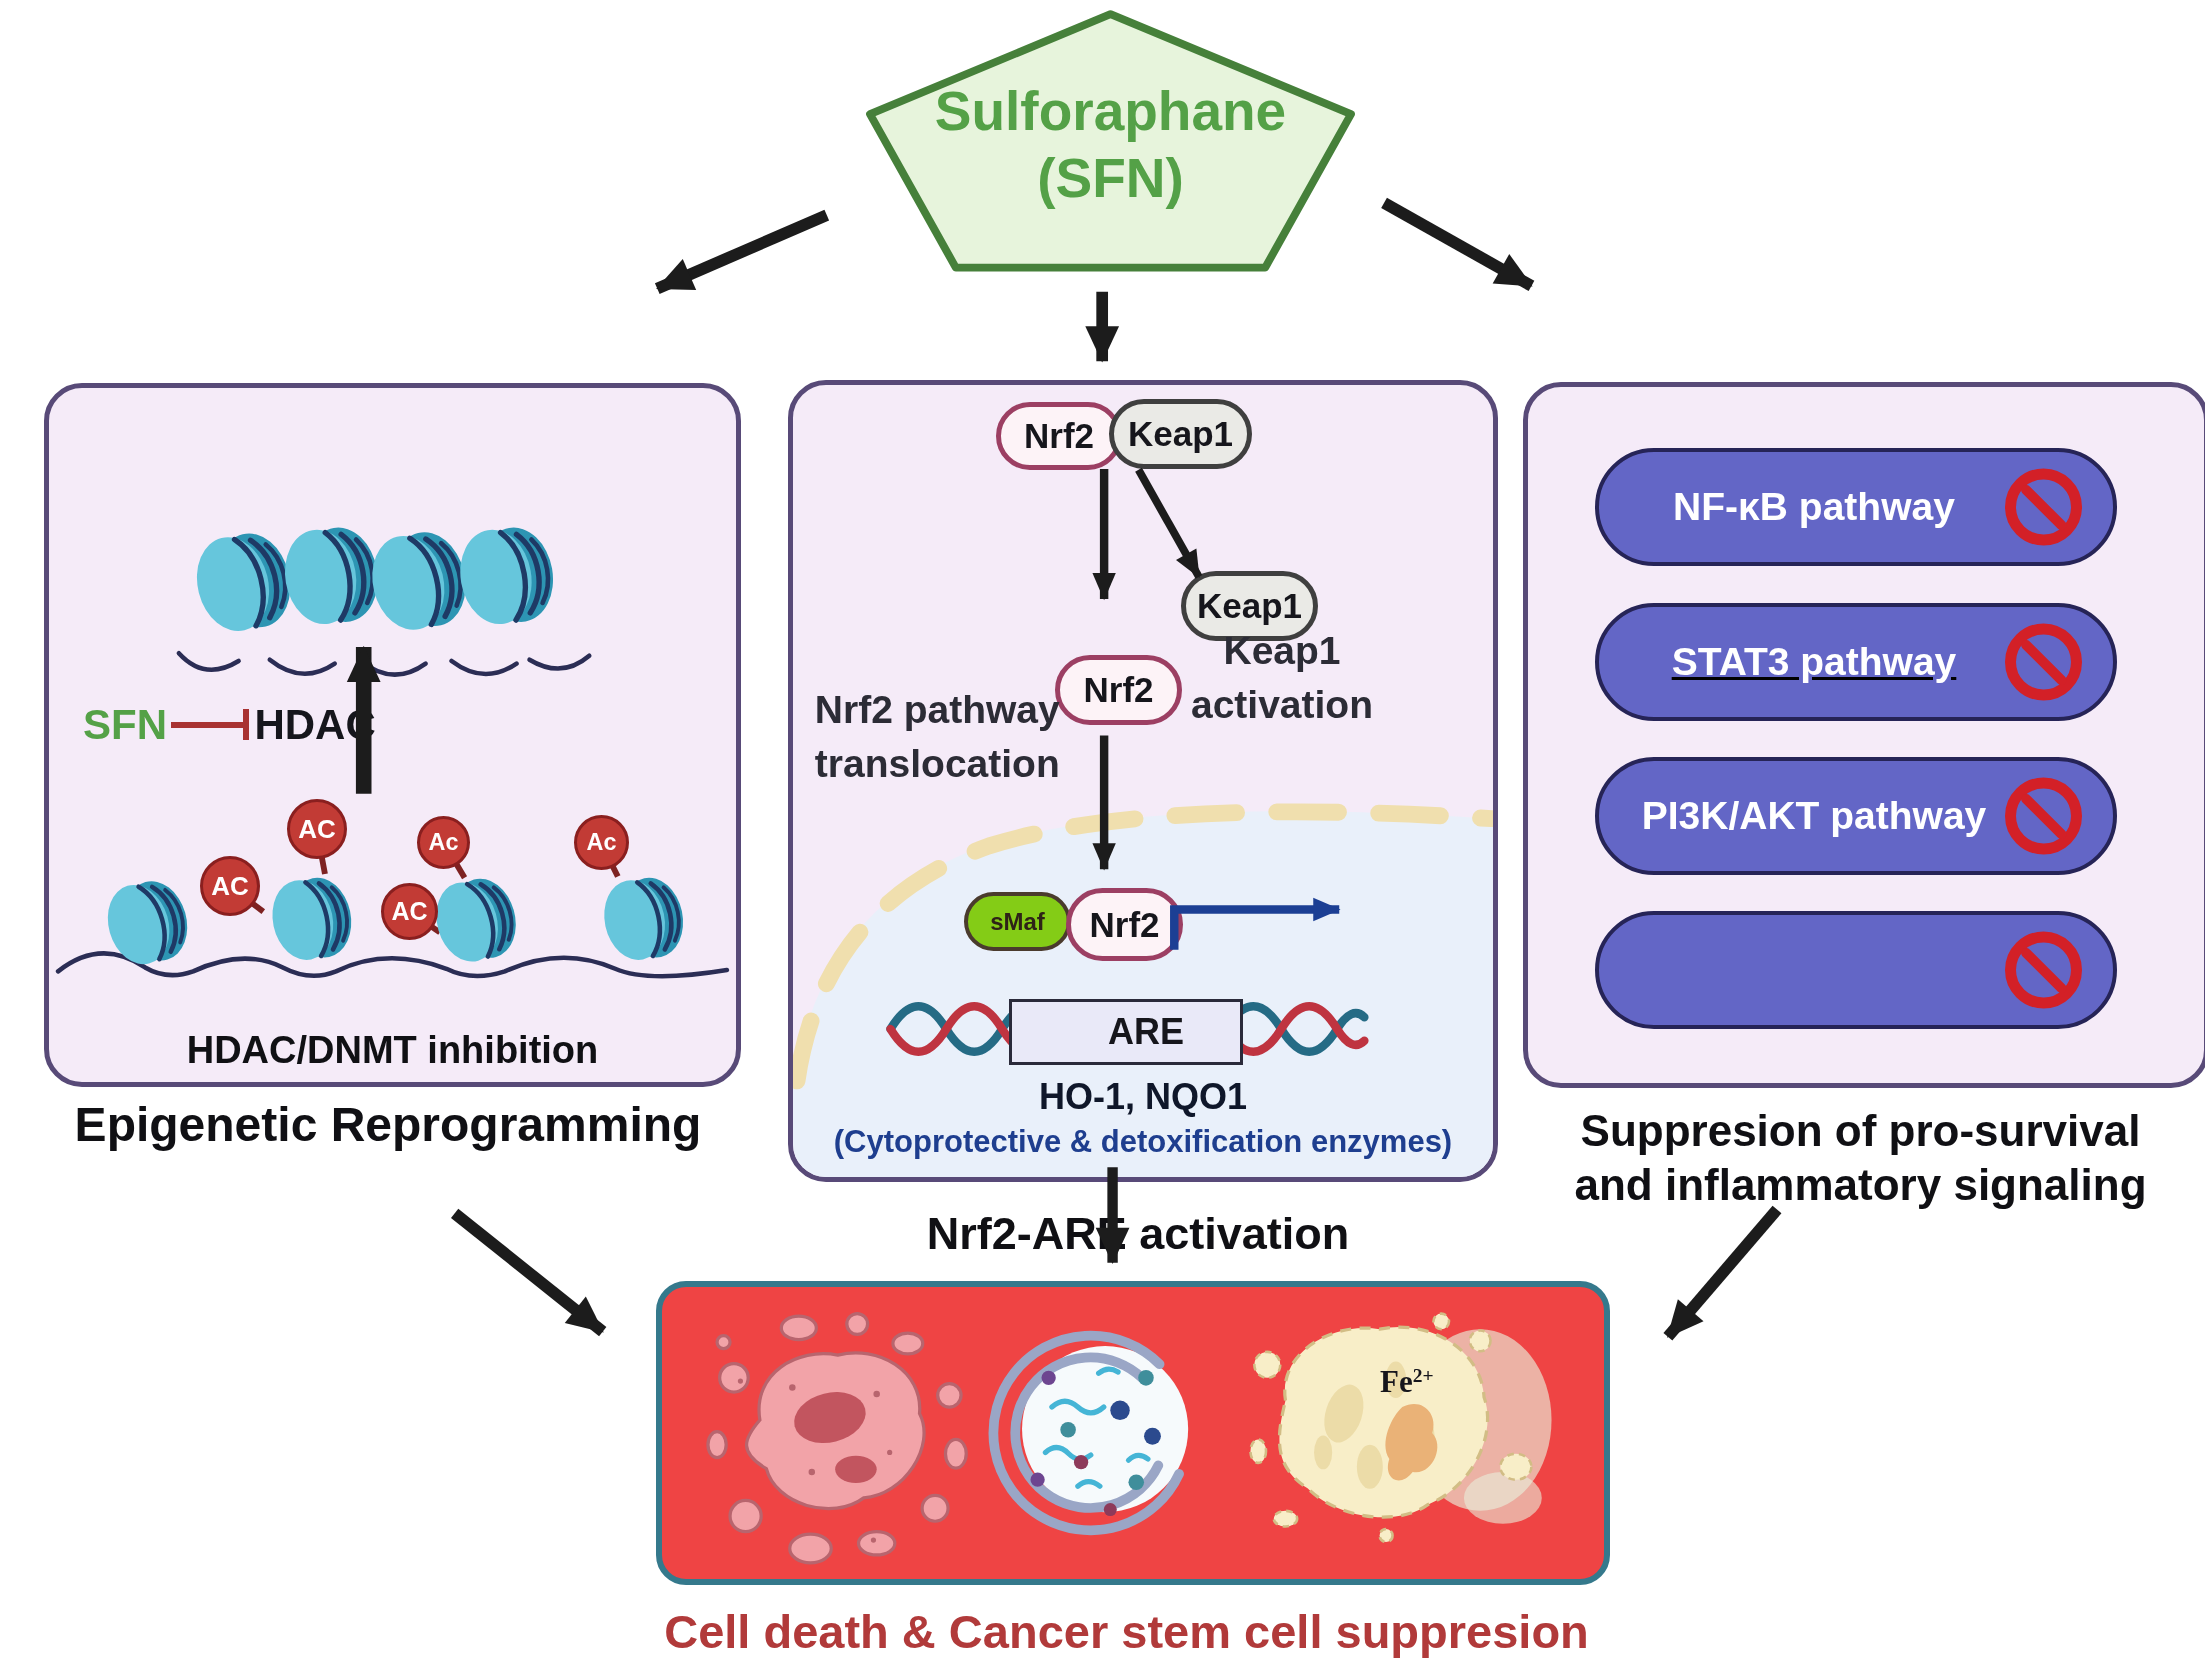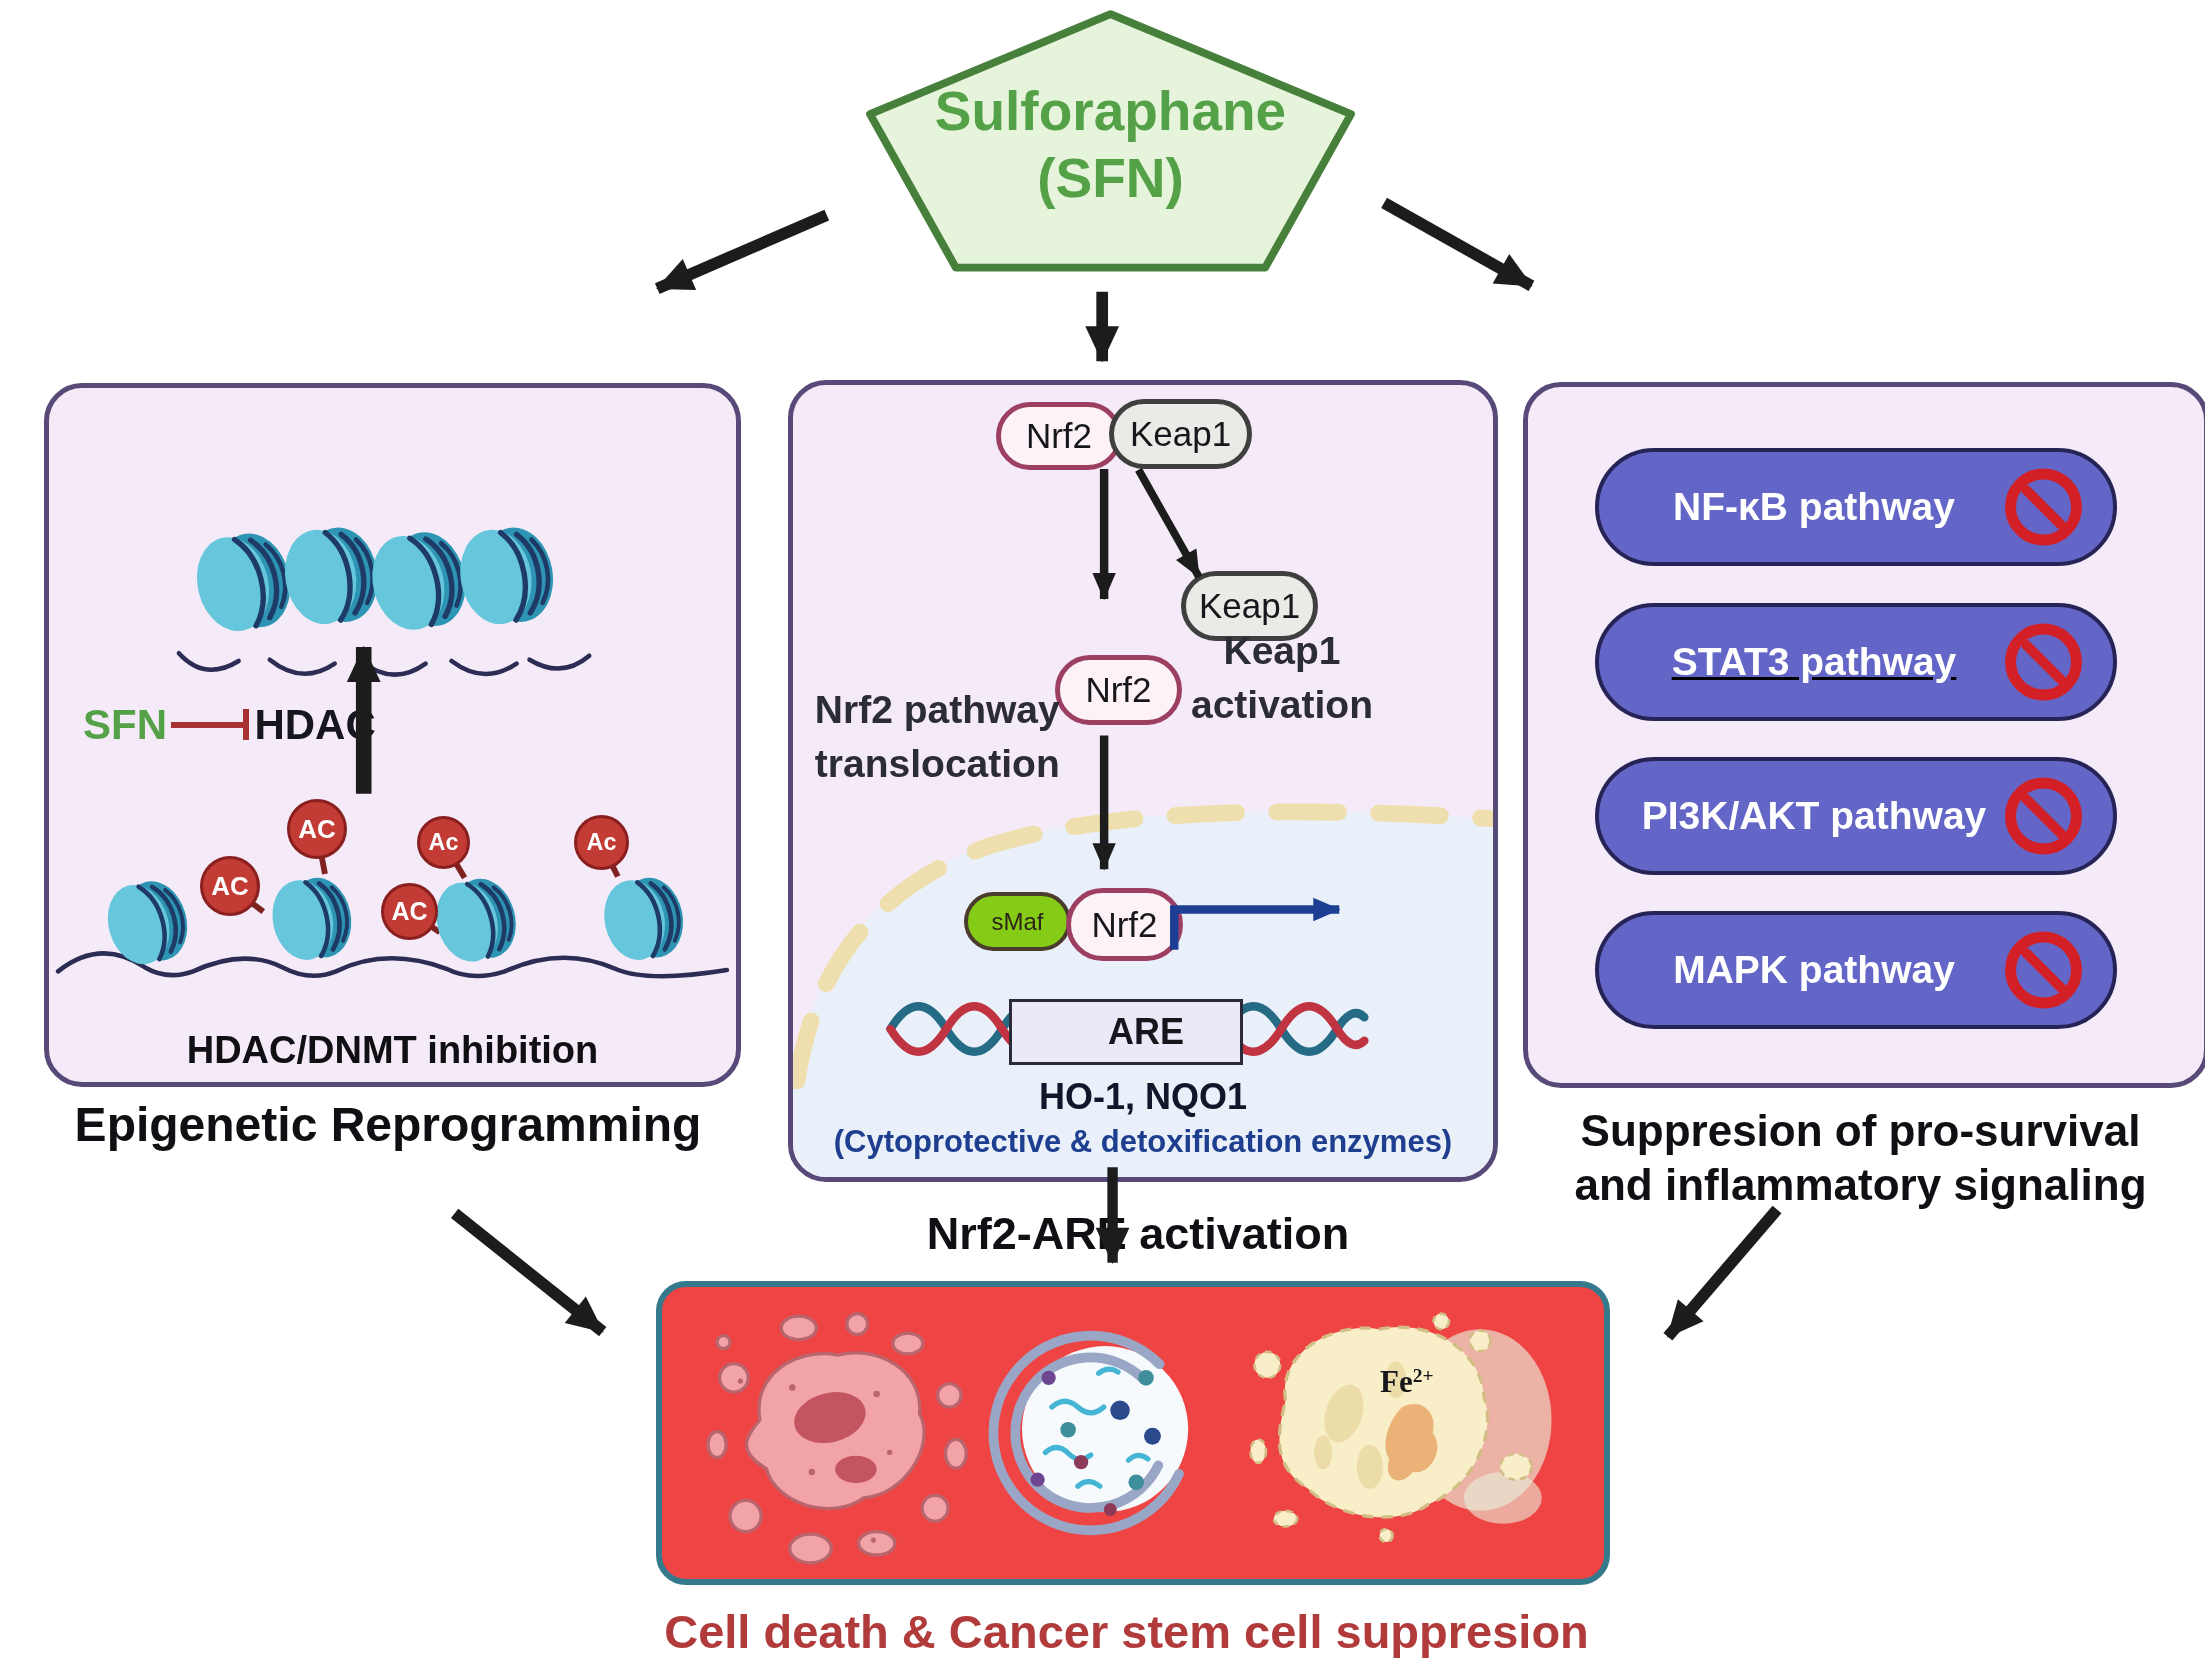--- a/index.html
+++ b/index.html
@@ -2,21 +2,21 @@
 <html style="font-size:10.4px"><head>
 <meta charset="utf-8">
 <style>
   html,body{margin:0;padding:0;background:#ffffff;}
   #canvas{position:relative;width:2205px;height:1676px;background:#ffffff;overflow:hidden;
           font-family:"Liberation Sans", sans-serif;}
   .abs{position:absolute;}
   .panel{position:absolute;background:#f5ebf8;border:5.8px solid #584a78;border-radius:38px;overflow:hidden;}
   .cap{position:absolute;font-weight:bold;color:#101014;text-align:center;line-height:1.2;}
   .pill{position:absolute;display:flex;align-items:center;justify-content:center;
-        font-weight:normal;color:#16161c;border-radius:649px;text-align:right;}
+        font-weight:bold;color:#16161c;border-radius:649px;text-align:right;}
   .nrf2pill{background:#fdf3f7;border:5.2px solid #9c3f63;}
   .keap1pill{background:#eaeae6;border:5.2px solid #3f3f3f;}
   .smalllbl{position:absolute;font-weight:bold;color:#2c2c36;text-align:center;line-height:1.38;font-size:39px;}
   .pathway{position:absolute;left:67px;width:514px;height:110px;background:#6366c6;
            border:4.5px solid #262457;border-radius:62px;display:flex;align-items:center;justify-content:center;}
   .pathway .lbl{color:#ffffff;font-weight:bold;font-size:39px;padding-right:84px;}
   .noentry{position:absolute;right:31px;top:50%;transform:translateY(-50%);width:77px;height:77px;
            border:11px solid #d32027;border-radius:50%;box-sizing:border-box;}
   .noentry::after{content:'';position:absolute;left:50%;top:50%;width:10.4px;height:60px;background:#d32027;
            transform:translate(-50%,-50%) rotate(-45deg);border-radius:5.2px;}
@@ -170,21 +170,20 @@
     </div>
     <div class="pathway" style="top:216px;text-decoration:underline;">
       <span class="lbl">STAT3 pathway</span>
       <span class="noentry"></span>
     </div>
     <div class="pathway" style="top:370px;">
       <span class="lbl">PI3K/AKT pathway</span>
       <span class="noentry"></span>
     </div>
     <div class="pathway" style="top:524px;">
-      <span class="lbl">MAPK pathway</span>
       <span class="noentry"></span>
     </div>
   </div>
   <div class="cap" style="left:1508px;width:705px;top:1104px;font-size:44px;line-height:1.22;">
     <div>Suppresion of pro-survival</div>
     <div>and inflammatory signaling</div>
   </div>
 
   <div class="abs" style="left:656px;top:1281px;width:942px;height:292px;background:#ef4444;border:6.5px solid #35798c;border-radius:30px;overflow:hidden;font-family:Liberation Serif, serif;">
     <svg style="position:absolute;left:0;top:0;" width="942" height="292" viewBox="0 0 1450 450">

